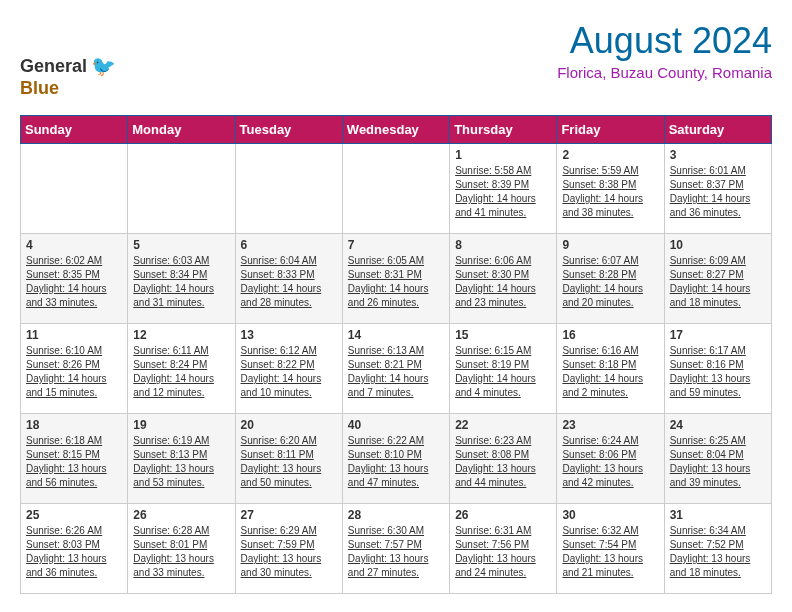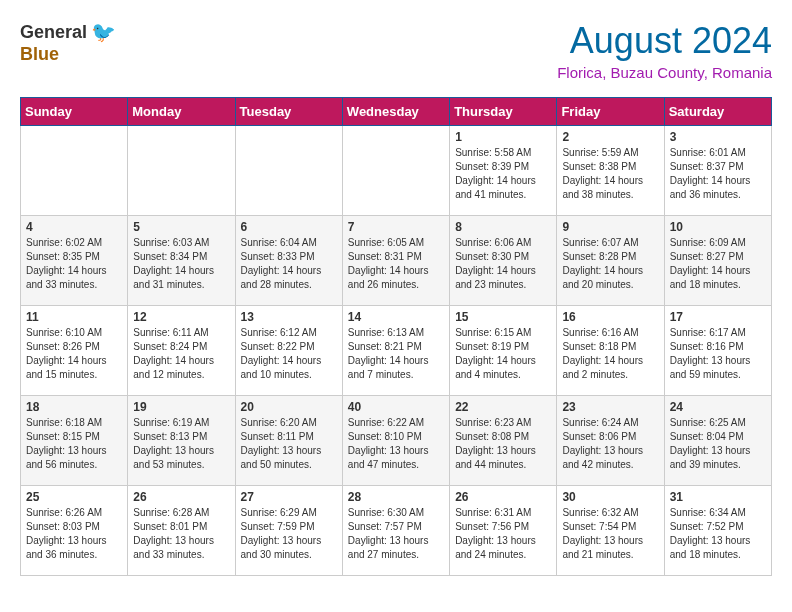--- a/index.html
+++ b/index.html
@@ -18,20 +18,21 @@
     }
     .logo {
       display: flex;
       flex-direction: column;
       align-items: flex-start;
     }
     .logo-text {
       display: flex;
       align-items: center;
       gap: 2px;
+      margin-top: 34px;
     }
     .logo-general {
       font-size: 18px;
       font-weight: bold;
       color: #333;
     }
     .logo-blue {
       font-size: 18px;
       font-weight: bold;
       color: #a16207;
@@ -84,20 +85,21 @@
       font-weight: bold;
       font-size: 12px;
       color: #333;
       display: block;
       margin-bottom: 2px;
     }
     .day-info {
       font-size: 10px;
       color: #333;
       line-height: 1.4;
+      text-decoration: underline;
     }
     .empty-cell {
       background: #fff !important;
     }
   </style>
 </head>
 <body>
 
 <div class="header">
   <div class="logo">

